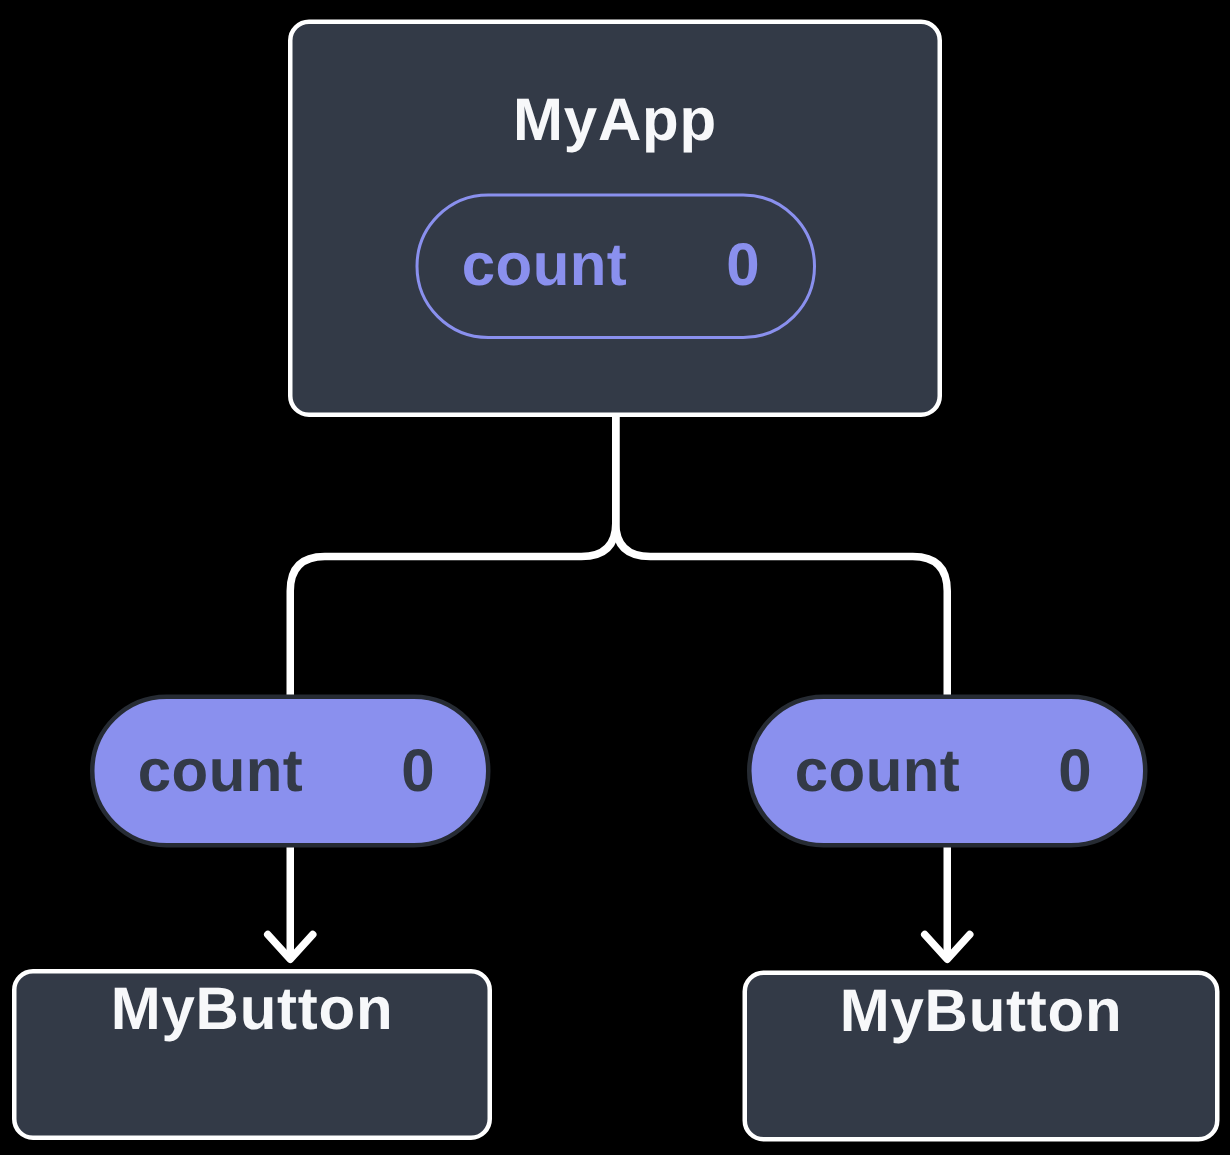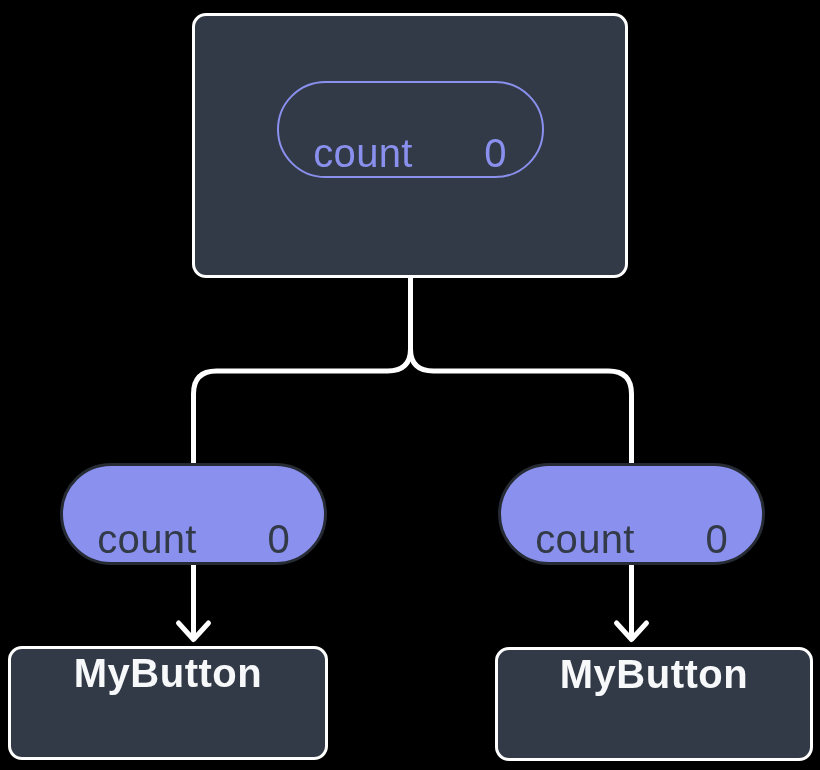--- a/index.html
+++ b/index.html
@@ -54,24 +54,25 @@
     white-space: nowrap;
   }
   .node-leaf {
   }
   .node-leaf-left  { left: 8px;   top: 646px; width: 320px; height: 114px; }
   .node-leaf-right { left: 495px; top: 647px; width: 318px; height: 114px; }
 
   .pill {
     box-sizing: border-box;
     display: flex;
-    align-items: flex-end;
+    align-items: center;
     border-radius: 999px;
     overflow: hidden;
     z-index: 1;
+    font-weight: bold;
   }
   .pill-section {
     display: flex;
     align-items: center;
     justify-content: center;
     font-size: 40px;
     letter-spacing: 0.3px;
     white-space: nowrap;
   }
   
@@ -111,20 +112,21 @@
 
     <path d="M410.5,278 L410.5,349 Q410.5,371 387.5,371 L216.5,371 Q193.5,371 193.5,394 L193.5,634"></path>
 
     <path d="M410.5,278 L410.5,349 Q410.5,371 433.5,371 L608.5,371 Q631.5,371 631.5,394 L631.5,634"></path>
 
     <path d="M178.5,623 L193.5,639.5 L208.5,623"></path>
     <path d="M616.5,623 L631.5,639.5 L646.5,623"></path>
   </svg>
 
   <div class="node node-root">
+    <div class="node-title">MyApp</div>
     <div class="pill pill-state">
       <div class="pill-section pill-name">count</div>
       <div class="pill-divider"></div>
       <div class="pill-section pill-value">0</div>
     </div>
   </div>
 
   <div class="pill pill-prop pill-prop-left">
     <div class="pill-section pill-name">count</div>
     <div class="pill-divider"></div>

